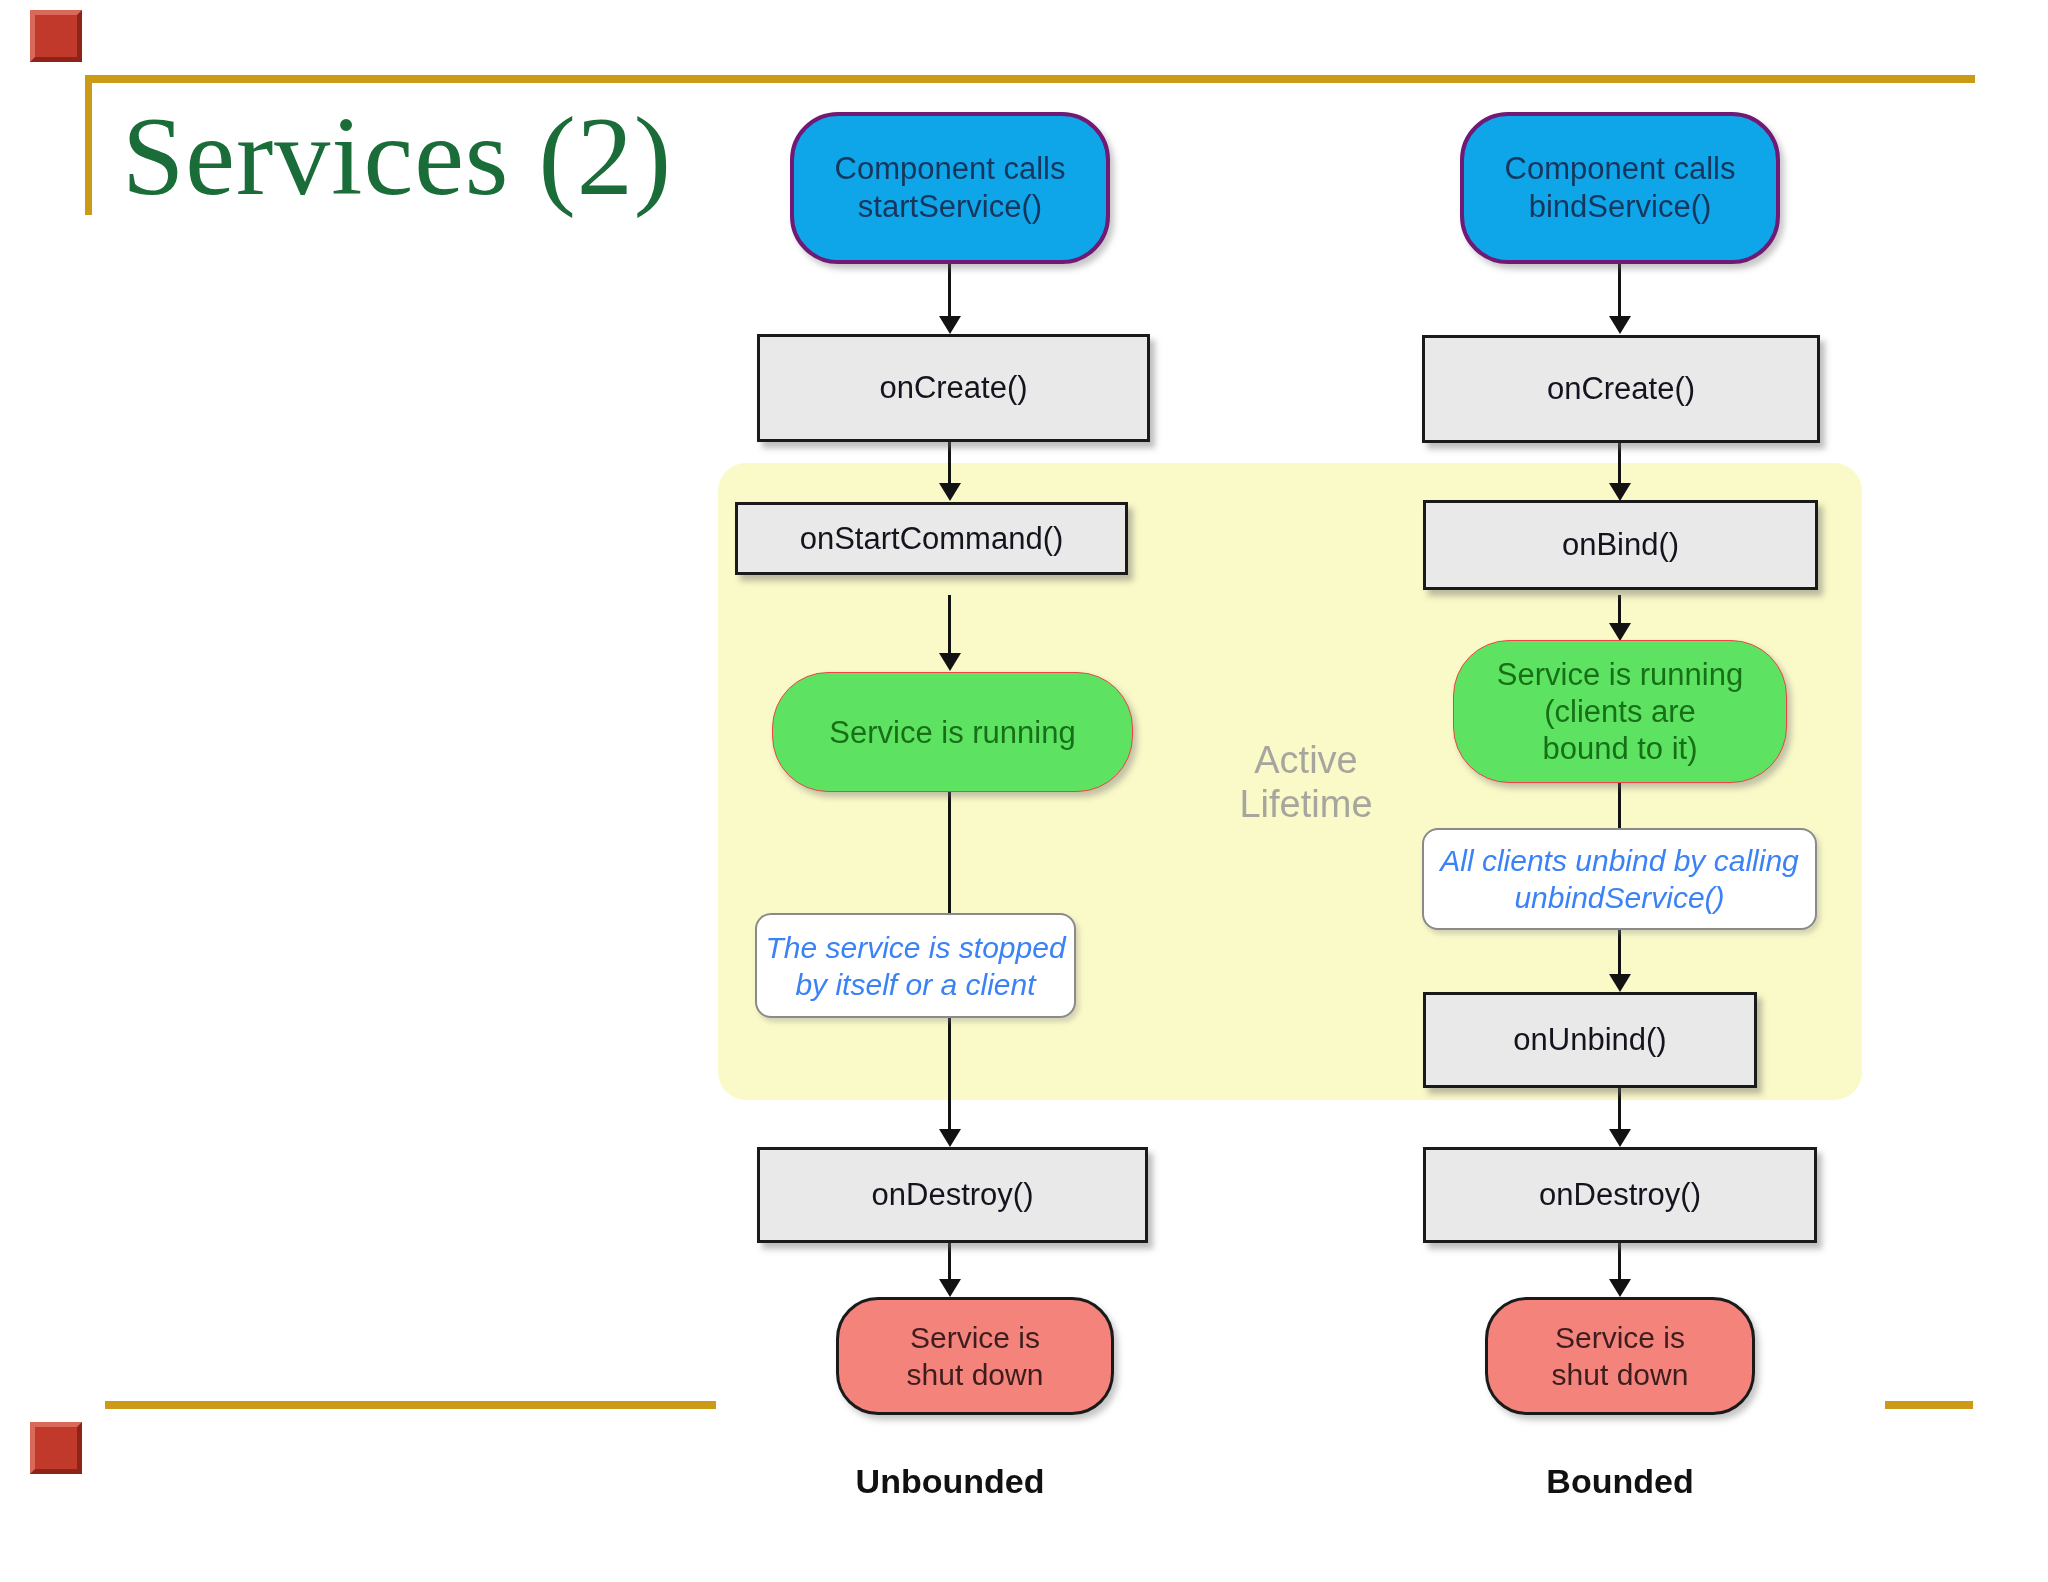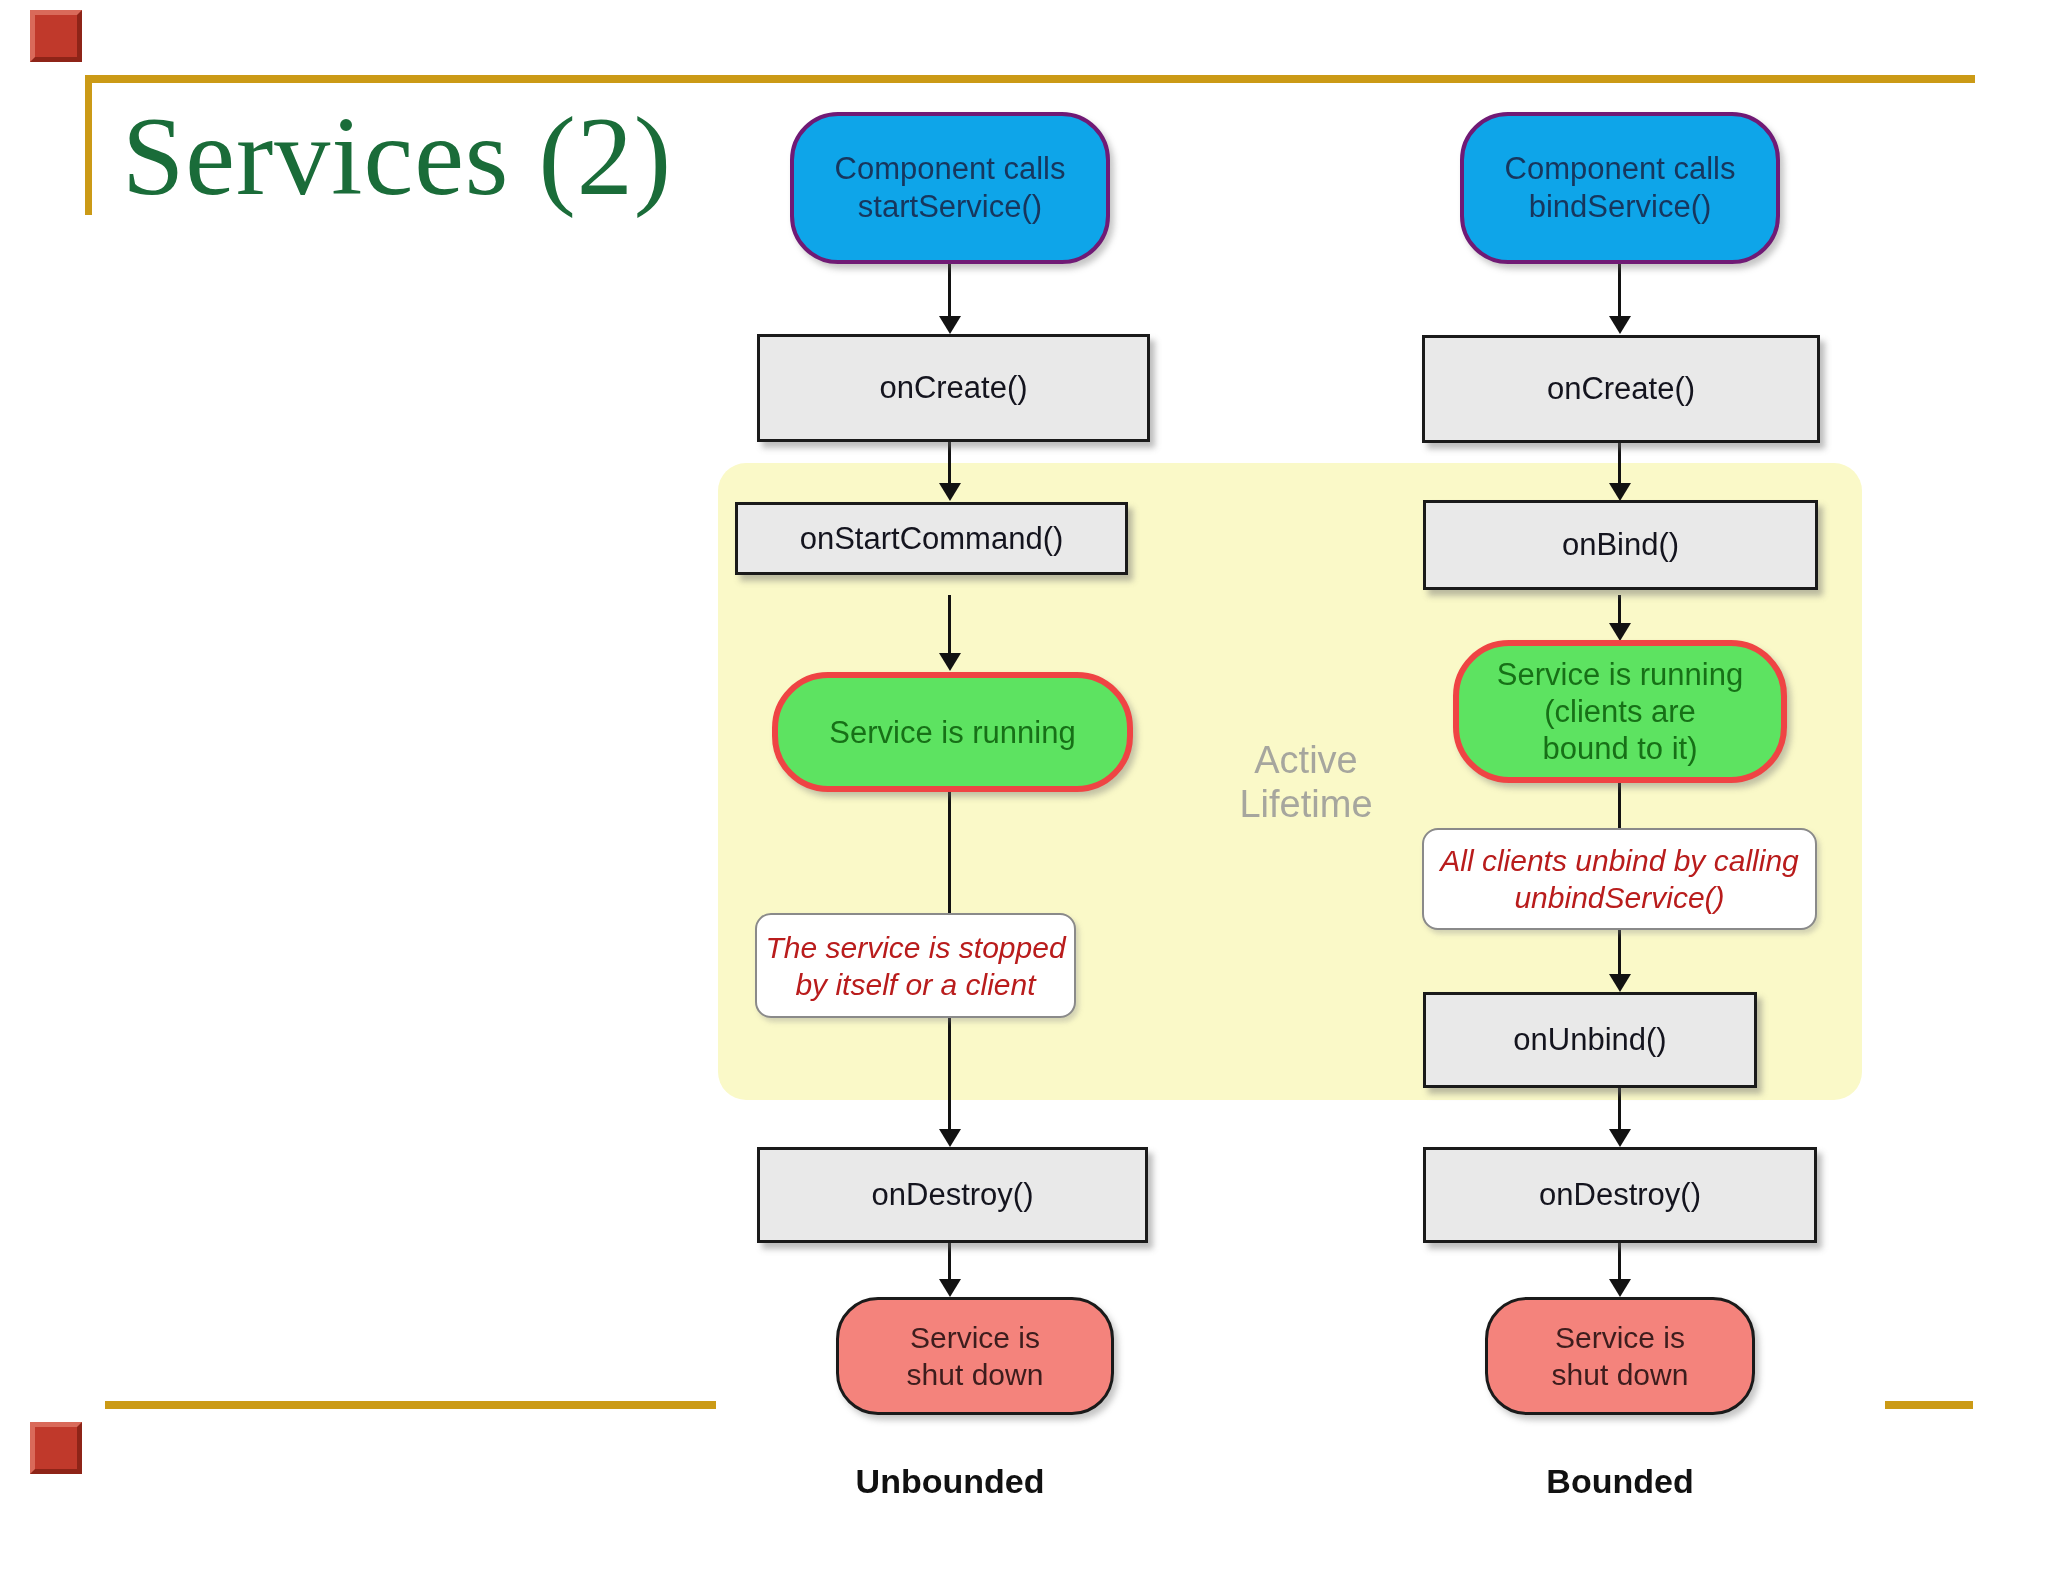--- a/index.html
+++ b/index.html
@@ -27,25 +27,25 @@
             width:0;height:0;border:11px solid transparent;border-bottom:0;
             border-top:18px solid #121212;}
 
   .node{position:absolute;z-index:2;display:flex;align-items:center;justify-content:center;
         text-align:center;box-sizing:border-box;white-space:pre-line;}
   .node span{white-space:pre-line;}
   .rect{background:#e9e9e9;border:3px solid #1a1a1a;color:#14141e;font-size:31px;
         box-shadow:5px 6px 6px rgba(110,110,110,.45);}
   .pill-blue{background:#0ea5e9;border:4px solid #701a75;border-radius:48px;color:#17365d;
         font-size:31px;line-height:38px;box-shadow:4px 5px 6px rgba(110,110,110,.4);}
-  .pill-green{background:#5de361;border:6px solid #ef4444;border-radius:56px;color:#177017;
+  .pill-green{background:#5de361;border:1px solid #ef4444;border-radius:56px;color:#177017;
         font-size:31px;line-height:37px;box-shadow:4px 5px 6px rgba(110,110,110,.4);}
   .pill-red{background:#f4837c;border:3px solid #1a1a1a;border-radius:42px;color:#3d1d1d;
         font-size:30px;line-height:37px;box-shadow:4px 5px 6px rgba(110,110,110,.4);}
-  .note{background:#ffffff;border:2px solid #8a8a8a;border-radius:16px;color:#b91c1c;
+  .note{background:#ffffff;border:2px solid #8a8a8a;border-radius:16px;color:#3b82f6;
         font-size:30px;line-height:37px;font-style:italic;z-index:3;
         box-shadow:3px 4px 5px rgba(140,140,140,.35);}
   .col-label{position:absolute;z-index:2;font-size:34px;font-weight:700;color:#111;
         text-align:center;}
 </style>
 </head>
 <body>
 
 <div class="slide">
 

